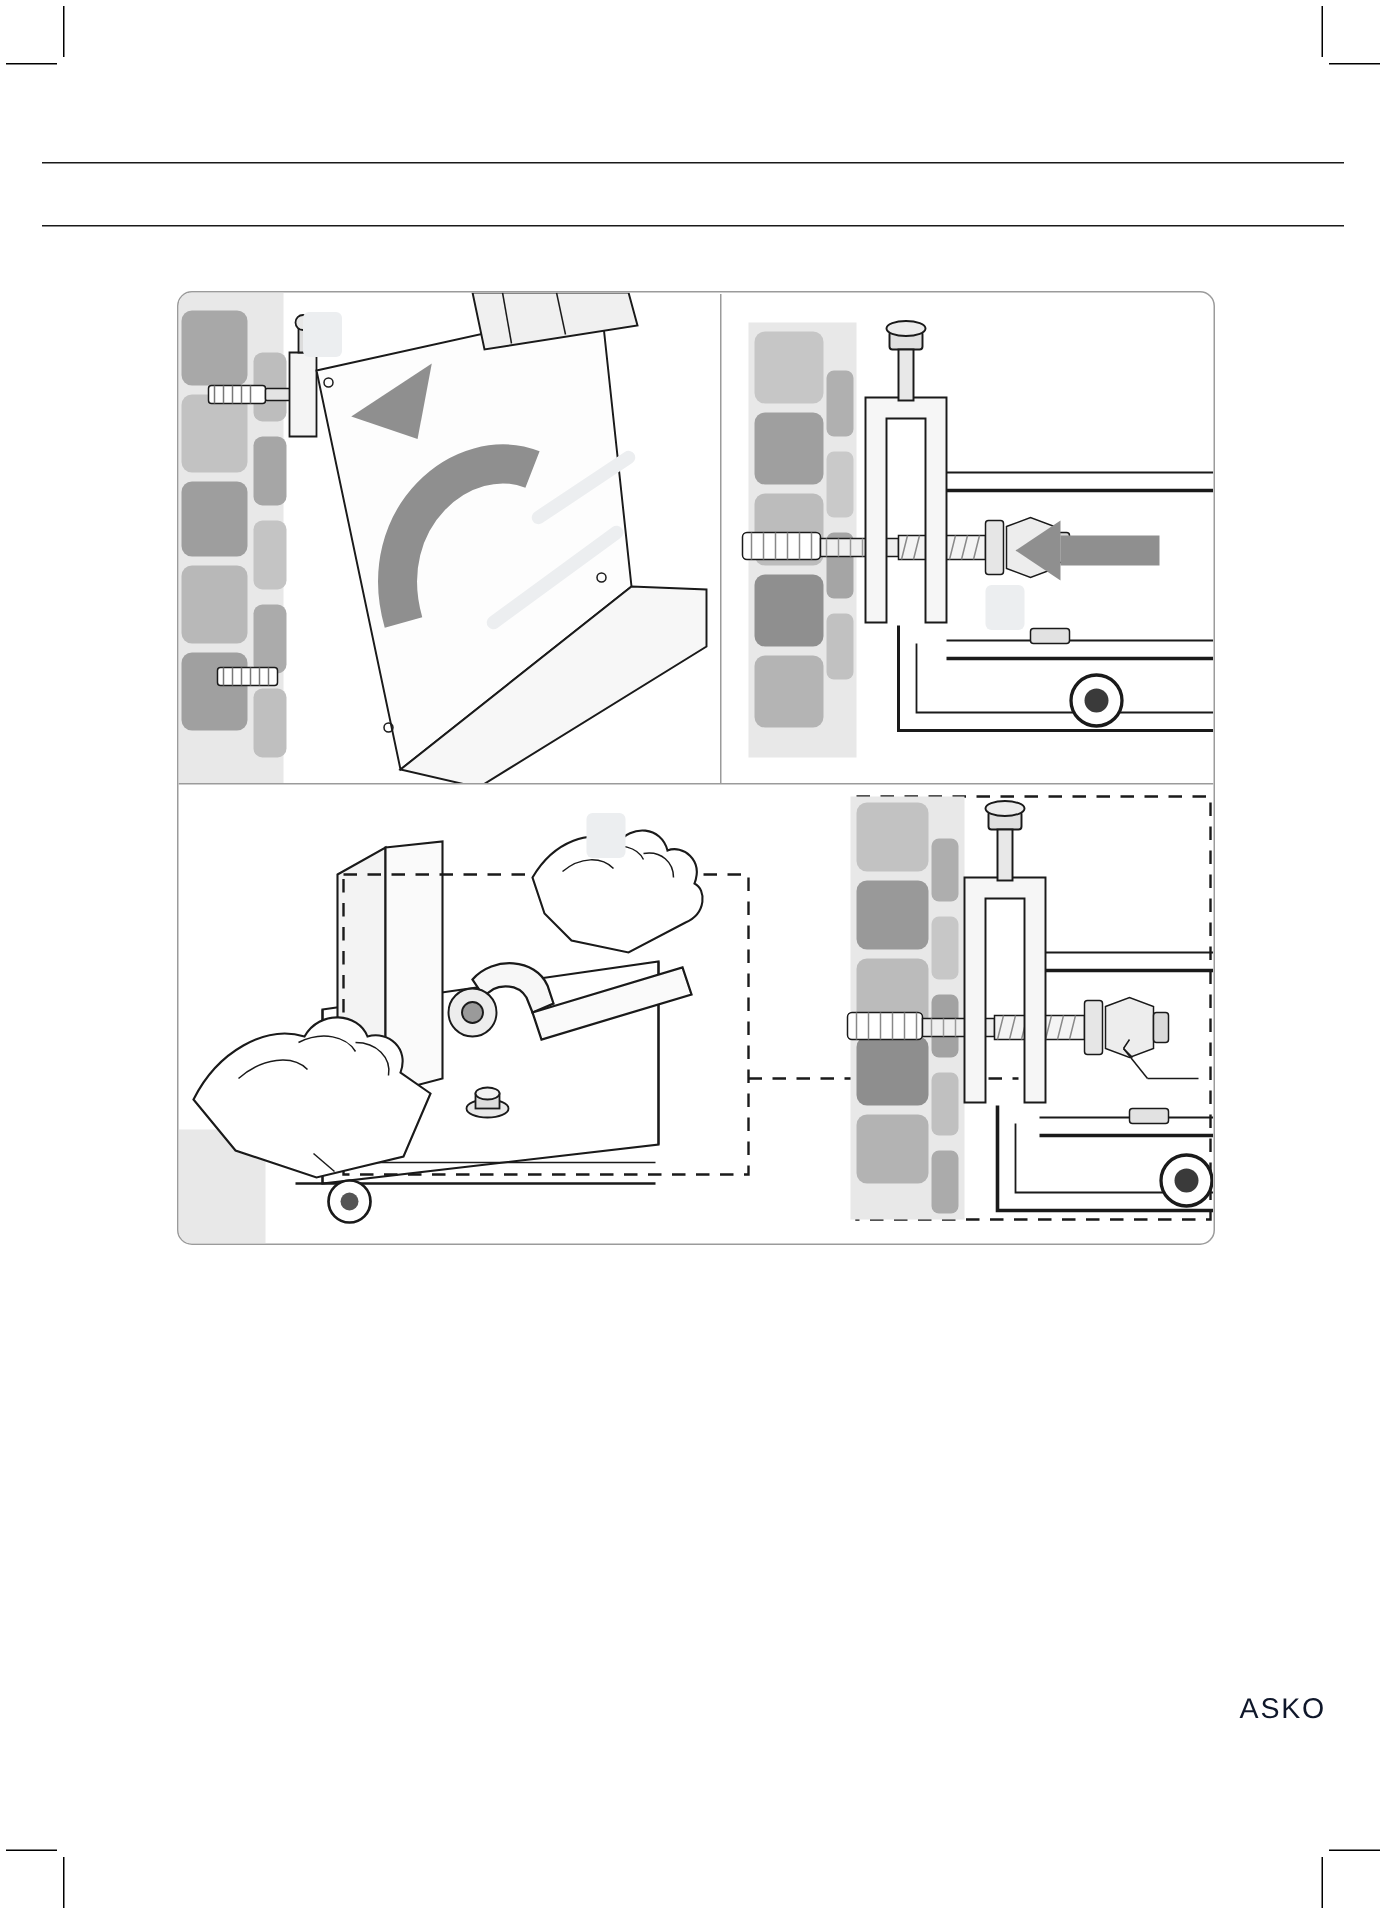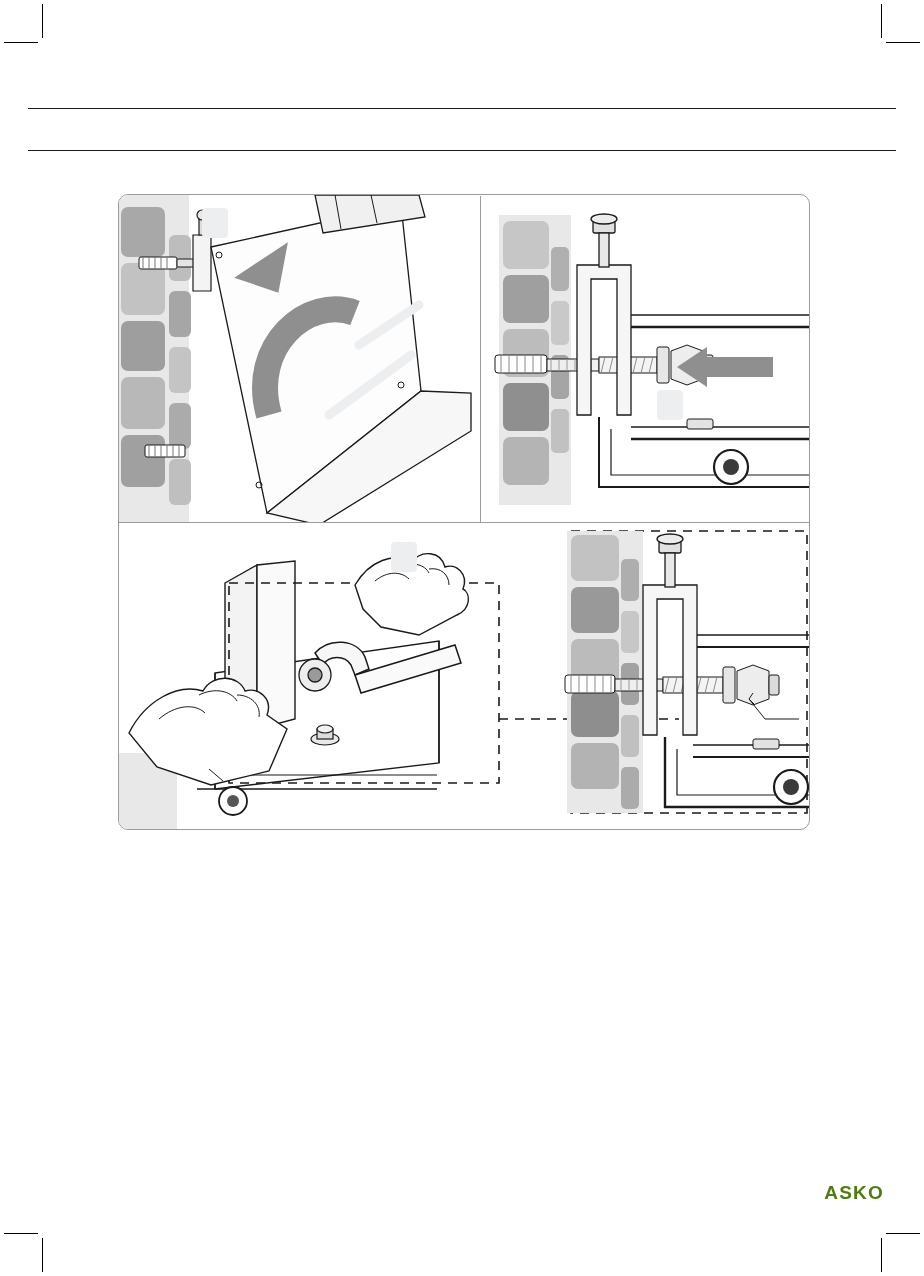--- a/index.html
+++ b/index.html
@@ -78,25 +78,25 @@
     width: 26px;
     height: 30px;
     background: #eceef0;
     border-radius: 4px;
   }
 
   
   .brand {
     position: absolute;
     right: 40px;
-    top: 1182px;
+    top: 1129px;
     font-size: 19px;
-    font-weight: bold;
+    font-weight: normal;
     letter-spacing: 1.2px;
-    color: #4d7c0f;
+    color: #0f172a;
   }
 
   svg { display: block; }
 </style>
 </head>
 <body>
 
 <div class="crop v" style="left:42px; top:4px;"></div>
 <div class="crop h" style="left:4px; top:42px;"></div>
 <div class="crop v" style="left:881px; top:4px;"></div>

